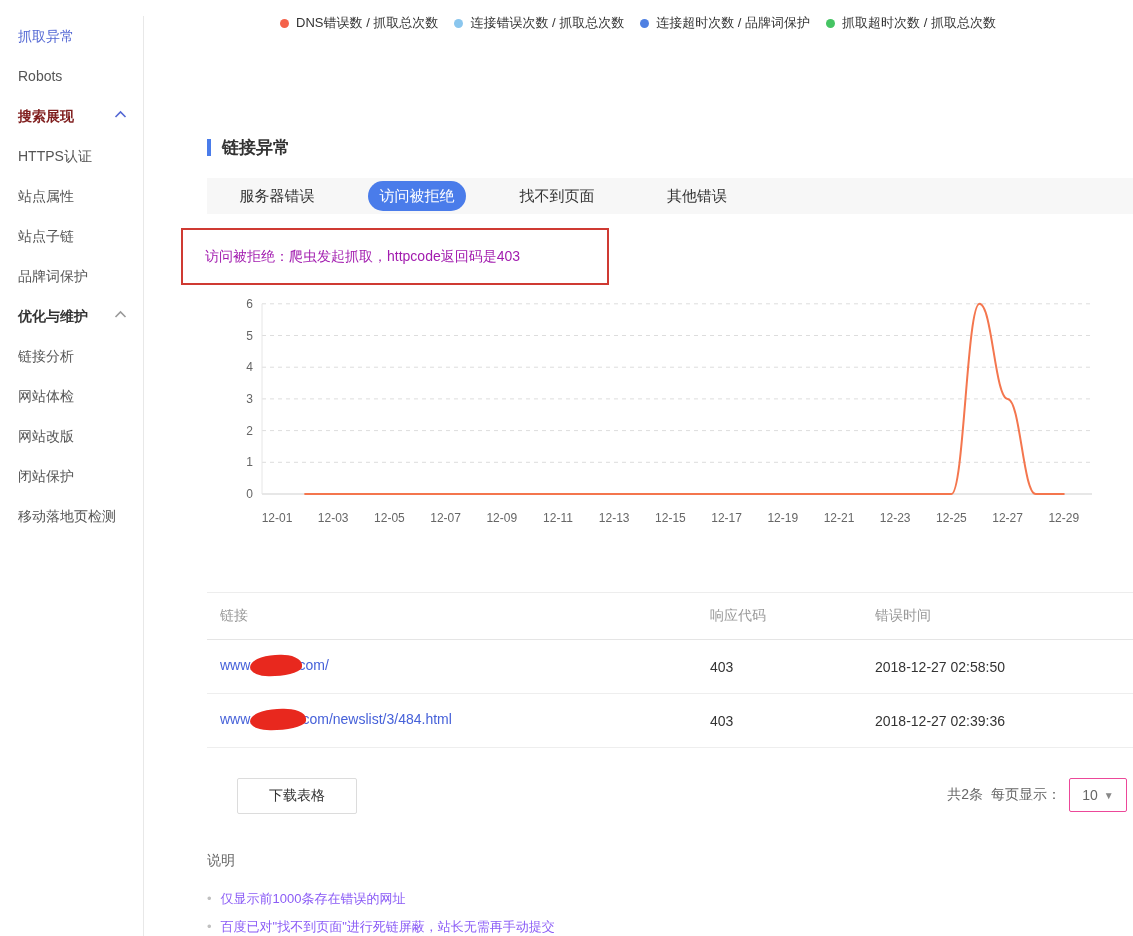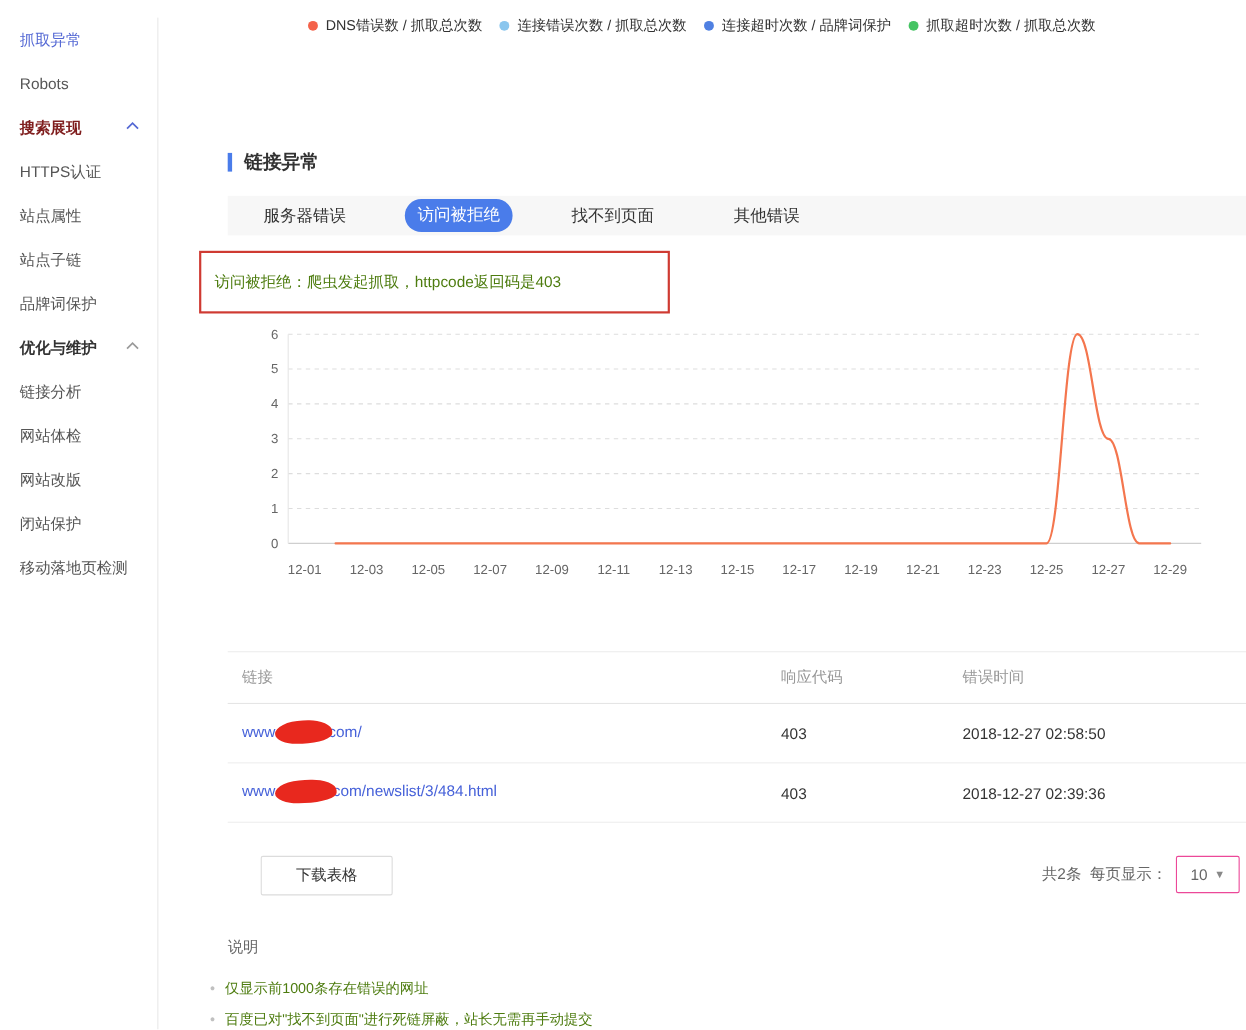--- a/index.html
+++ b/index.html
@@ -21,21 +21,21 @@
   .section-title{position:absolute;left:64px;top:136px;display:flex;align-items:center;gap:11px;}
   .accent-bar{width:4px;height:17px;background:#4a7cea;}
   .section-title span{font-size:17px;font-weight:bold;color:#333;}
   
   .tabs{position:absolute;left:64px;right:0;top:178px;height:36px;background:#f7f7f7;display:flex;align-items:center;}
   .tab{width:140px;text-align:center;font-size:15px;color:#333;cursor:pointer;}
   .tab.active{margin:0 21px;width:98px;height:30px;line-height:30px;background:#4a7cea;color:#fff;border-radius:15px;}
   
   .anno{position:absolute;left:38px;top:228px;width:424px;height:53px;border:2px solid #cf3a32;
         display:flex;align-items:center;}
-  .anno span{padding-left:12px;font-size:14px;color:#4d7c0f;}
+  .anno span{padding-left:22px;font-size:14px;color:#a21caf;}
   
   .chart-wrap{position:absolute;left:89px;top:290px;width:880px;height:250px;}
   
   .tbl{position:absolute;left:64px;right:0;top:592px;font-size:14px;}
   .tbl-row{display:grid;grid-template-columns:503px 165px auto;align-items:center;}
   .tbl-head{height:46px;border-top:1px solid #ededed;border-bottom:1px solid #e5e5e5;color:#999;}
   .tbl-body-row{height:53px;border-bottom:1px solid #eee;color:#333;}
   .cell1{padding-left:13px;}
   .link{color:#4661d9;cursor:pointer;text-decoration:none;}
   .blob{display:inline-block;width:52px;height:21px;background:#e8281e;border-radius:54% 46% 58% 42%/60% 55% 45% 50%;
@@ -43,21 +43,21 @@
   .blob.b2{width:56px;}
   
   .dl-btn{position:absolute;left:94px;top:778px;width:118px;height:34px;background:#fff;border:1px solid #dcdcdc;
           border-radius:2px;font-size:14px;color:#333;text-align:center;line-height:32px;cursor:pointer;}
   .pager{position:absolute;right:6px;top:778px;height:34px;display:flex;align-items:center;gap:8px;font-size:14px;color:#666;}
   .page-size{width:56px;height:32px;border:1px solid #ec4899;border-radius:2px;display:flex;align-items:center;
              justify-content:center;gap:6px;color:#666;cursor:pointer;background:#fff;}
   .caret{font-size:10px;color:#888;}
   
   .notes-title{position:absolute;left:64px;top:852px;font-size:14px;color:#666;}
-  .note-li{position:absolute;left:48px;font-size:13px;color:#4d7c0f;}
+  .note-li{position:absolute;left:64px;font-size:13px;color:#8b5cf6;}
   .note-li::before{content:"•";color:#c0c0c0;margin-right:9px;}
   .n1{top:890px;}
   .n2{top:918px;}
 </style>
 </head>
 <body>
 
 <div class="page">
 
   <aside class="sidebar">

